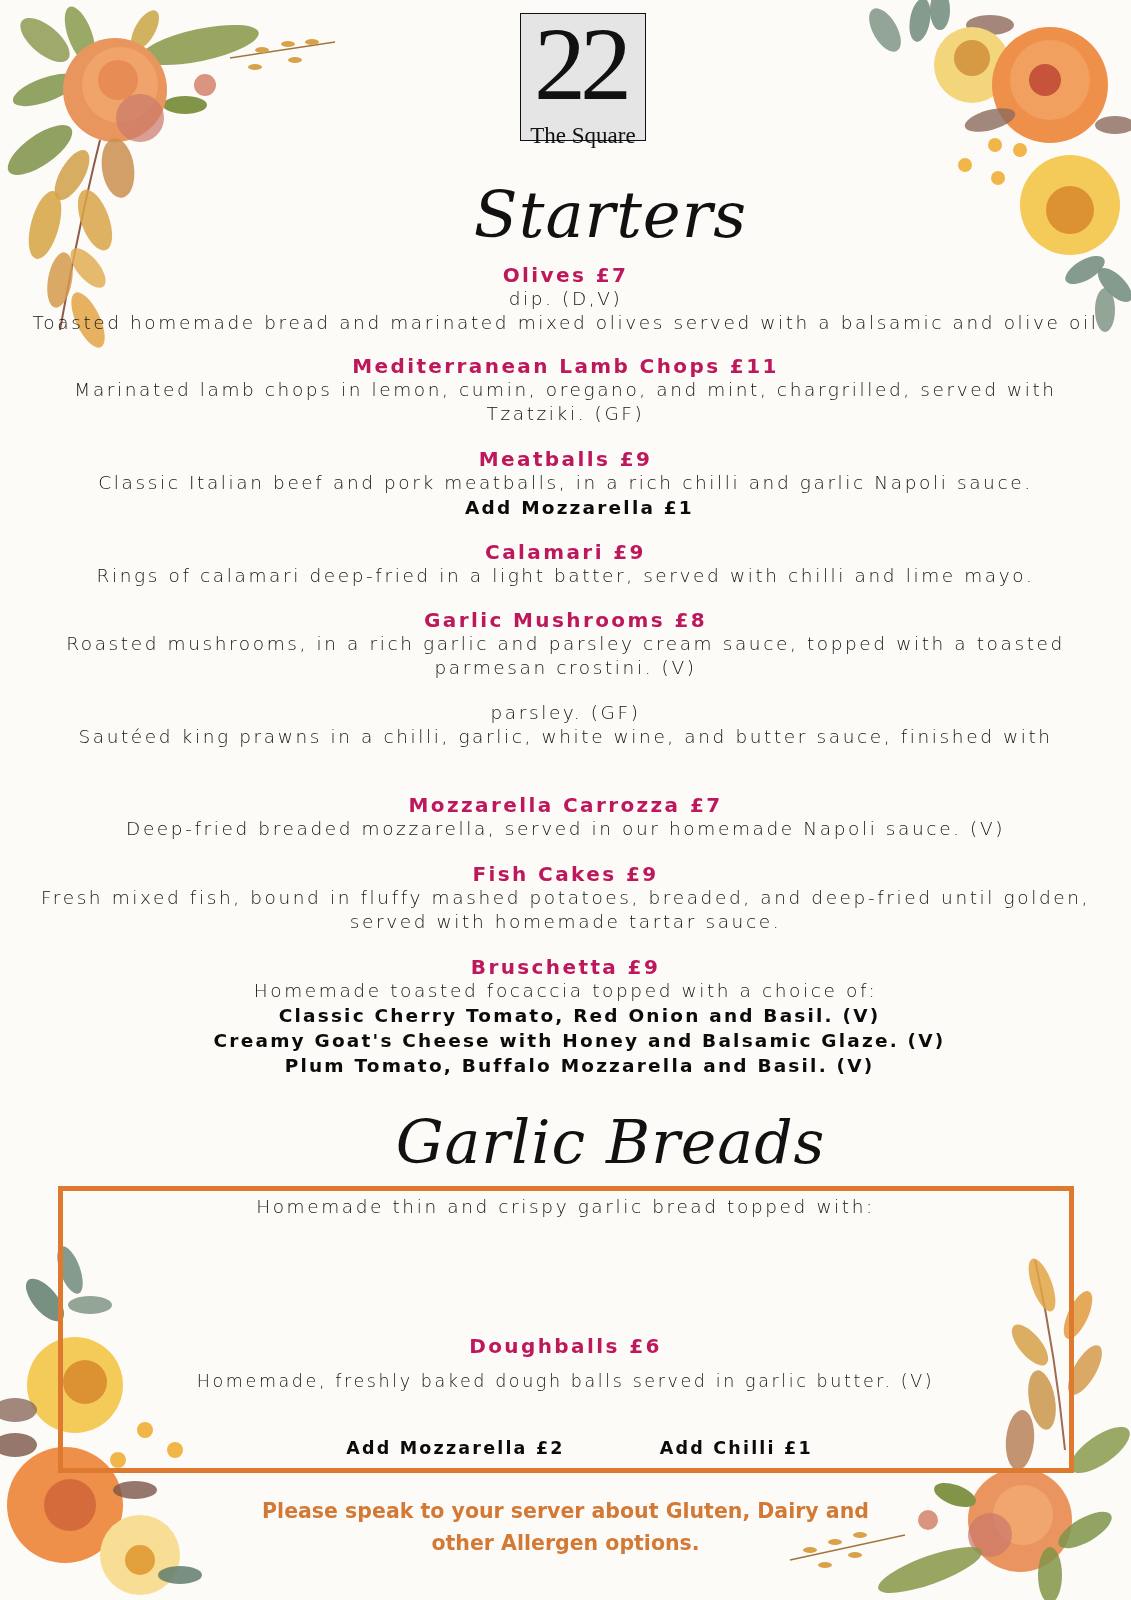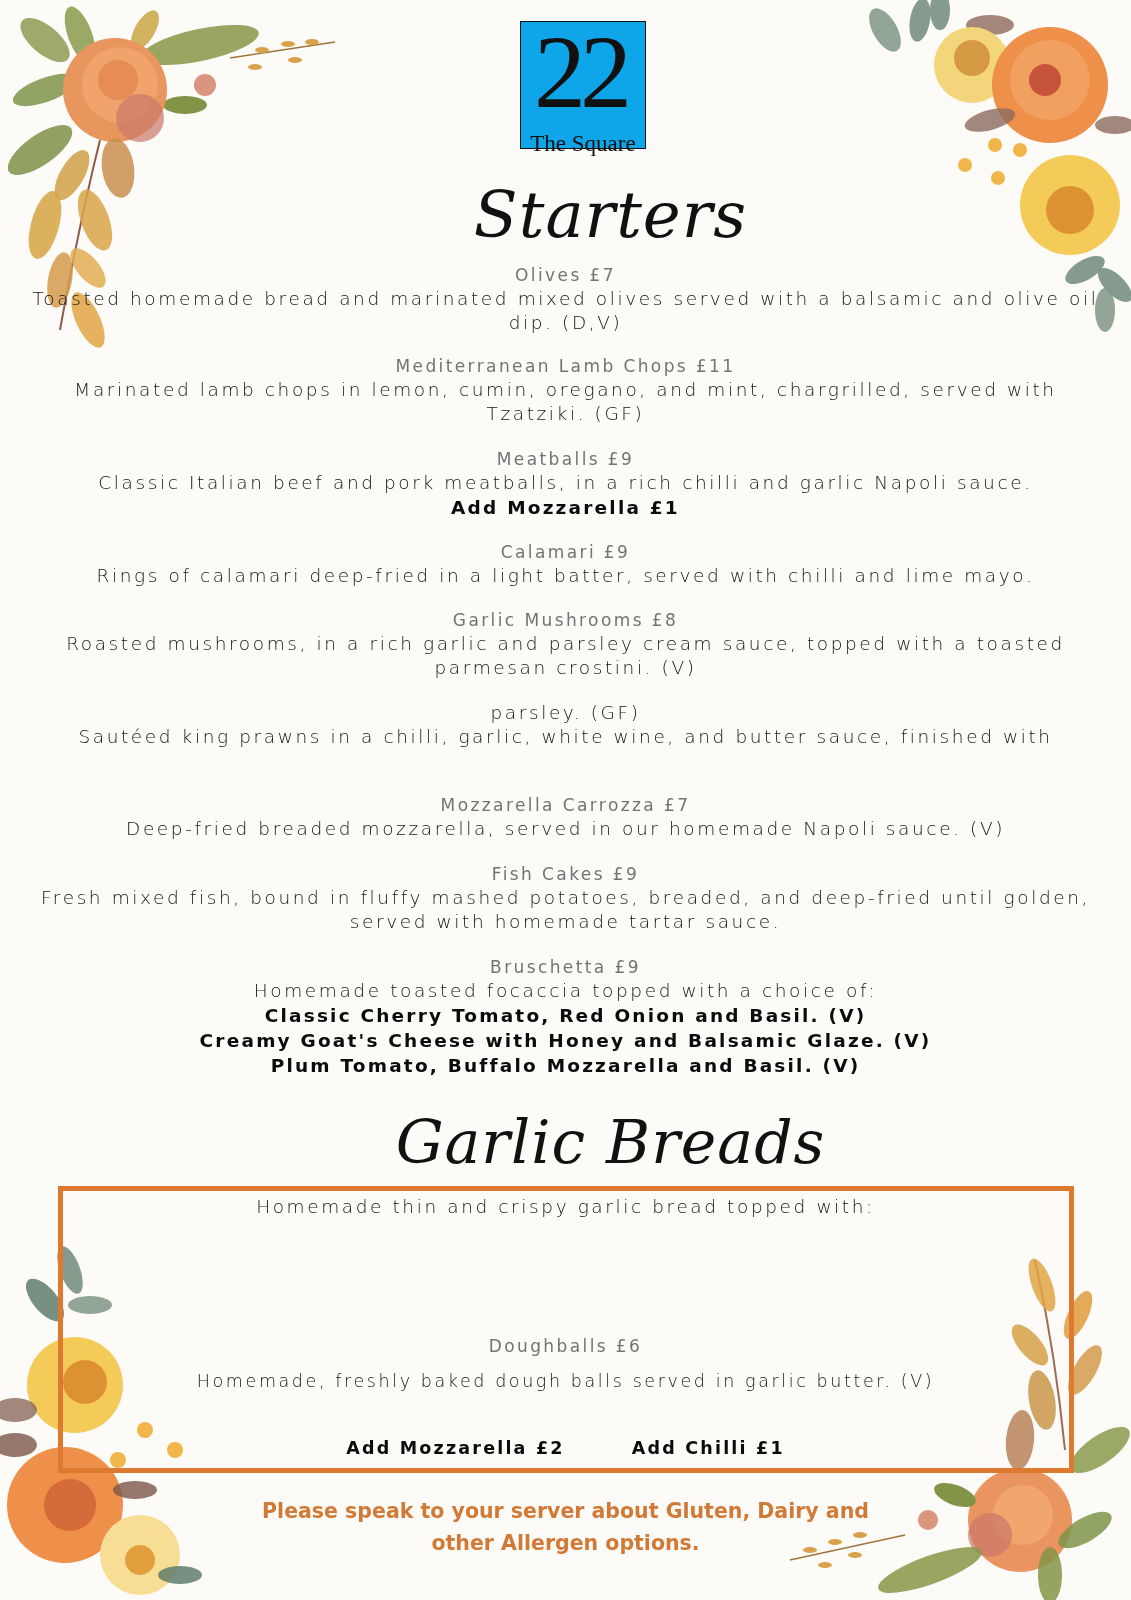--- a/index.html
+++ b/index.html
@@ -5,46 +5,46 @@
   html, body { margin: 0; padding: 0; }
   body {
     width: 1131px; height: 1600px;
     background: #fdfbf8;
     position: relative; overflow: hidden;
     font-family: "DejaVu Sans", sans-serif;
     color: #111;
   }
   .deco { position: absolute; pointer-events: none; }
   .logo {
-    position: absolute; left: 520px; top: 21px;
+    position: absolute; left: 520px; top: 13px;
     width: 126px; height: 128px;
     border: 1.5px solid #111; box-sizing: border-box;
-    background: #0ea5e9; text-align: center;
+    background: #e5e5e5; text-align: center;
     font-family: "Liberation Serif", serif;
   }
   .logo .num { font-size: 104px; line-height: 88px; margin-top: 6px; letter-spacing: -6px; padding-right: 6px; }
   .logo .sub { font-size: 23px; line-height: 24px; margin-top: 16px; }
   .script {
     position: absolute; left: 0; width: 1131px; text-align: center;
     font-family: "DejaVu Serif", serif; font-style: italic; font-weight: 300;
     color: #111; letter-spacing: 1px; padding-left: 45px;
   }
   .script.starters { top: 172px; font-size: 64px; line-height: 86px; }
   .script.garlic { top: 1102px; font-size: 60px; line-height: 80px; }
   .item { position: absolute; left: 0; width: 1131px; text-align: center; }
   .name {
-    color: #737373; font-weight: normal; font-size: 17px; line-height: 24px;
+    color: #be185d; font-weight: bold; font-size: 20px; line-height: 24px;
     letter-spacing: 2.4px;
   }
   .desc {
     font-size: 18.5px; line-height: 24px; letter-spacing: 2.6px; color: #151515;
     font-weight: 300;
   }
   .strong {
-    font-weight: bold; font-size: 18.5px; line-height: 25px; letter-spacing: 2.2px; color: #0b0b0b;
+    font-weight: bold; font-size: 18.5px; line-height: 25px; letter-spacing: 2.2px; color: #0b0b0b; padding-left: 28px;
   }
   .gbox {
     position: absolute; left: 58px; top: 1186px; width: 1016px; height: 287px;
     border: 5px solid #dd7a30; box-sizing: border-box;
   }
   .allergen {
     position: absolute; left: 0; width: 1131px; top: 1495px; text-align: center;
     color: #d27a35; font-weight: bold; font-size: 20.5px; line-height: 32px;
   }
 </style>
@@ -157,22 +157,22 @@
 
 <div class="logo">
   <div class="num">22</div>
   <div class="sub">The Square</div>
 </div>
 
 <div class="script starters">Starters</div>
 
 <div class="item" style="top:263px">
   <div class="name">Olives £7</div>
+  <div class="desc">dip. (D,V)</div>
   <div class="desc">Toasted homemade bread and marinated mixed olives served with a balsamic and olive oil</div>
-  <div class="desc">dip. (D,V)</div>
 </div>
 
 <div class="item" style="top:354px">
   <div class="name">Mediterranean Lamb Chops £11</div>
   <div class="desc">Marinated lamb chops in lemon, cumin, oregano, and mint, chargrilled, served with</div>
   <div class="desc">Tzatziki. (GF)</div>
 </div>
 
 <div class="item" style="top:447px">
   <div class="name">Meatballs £9</div>

